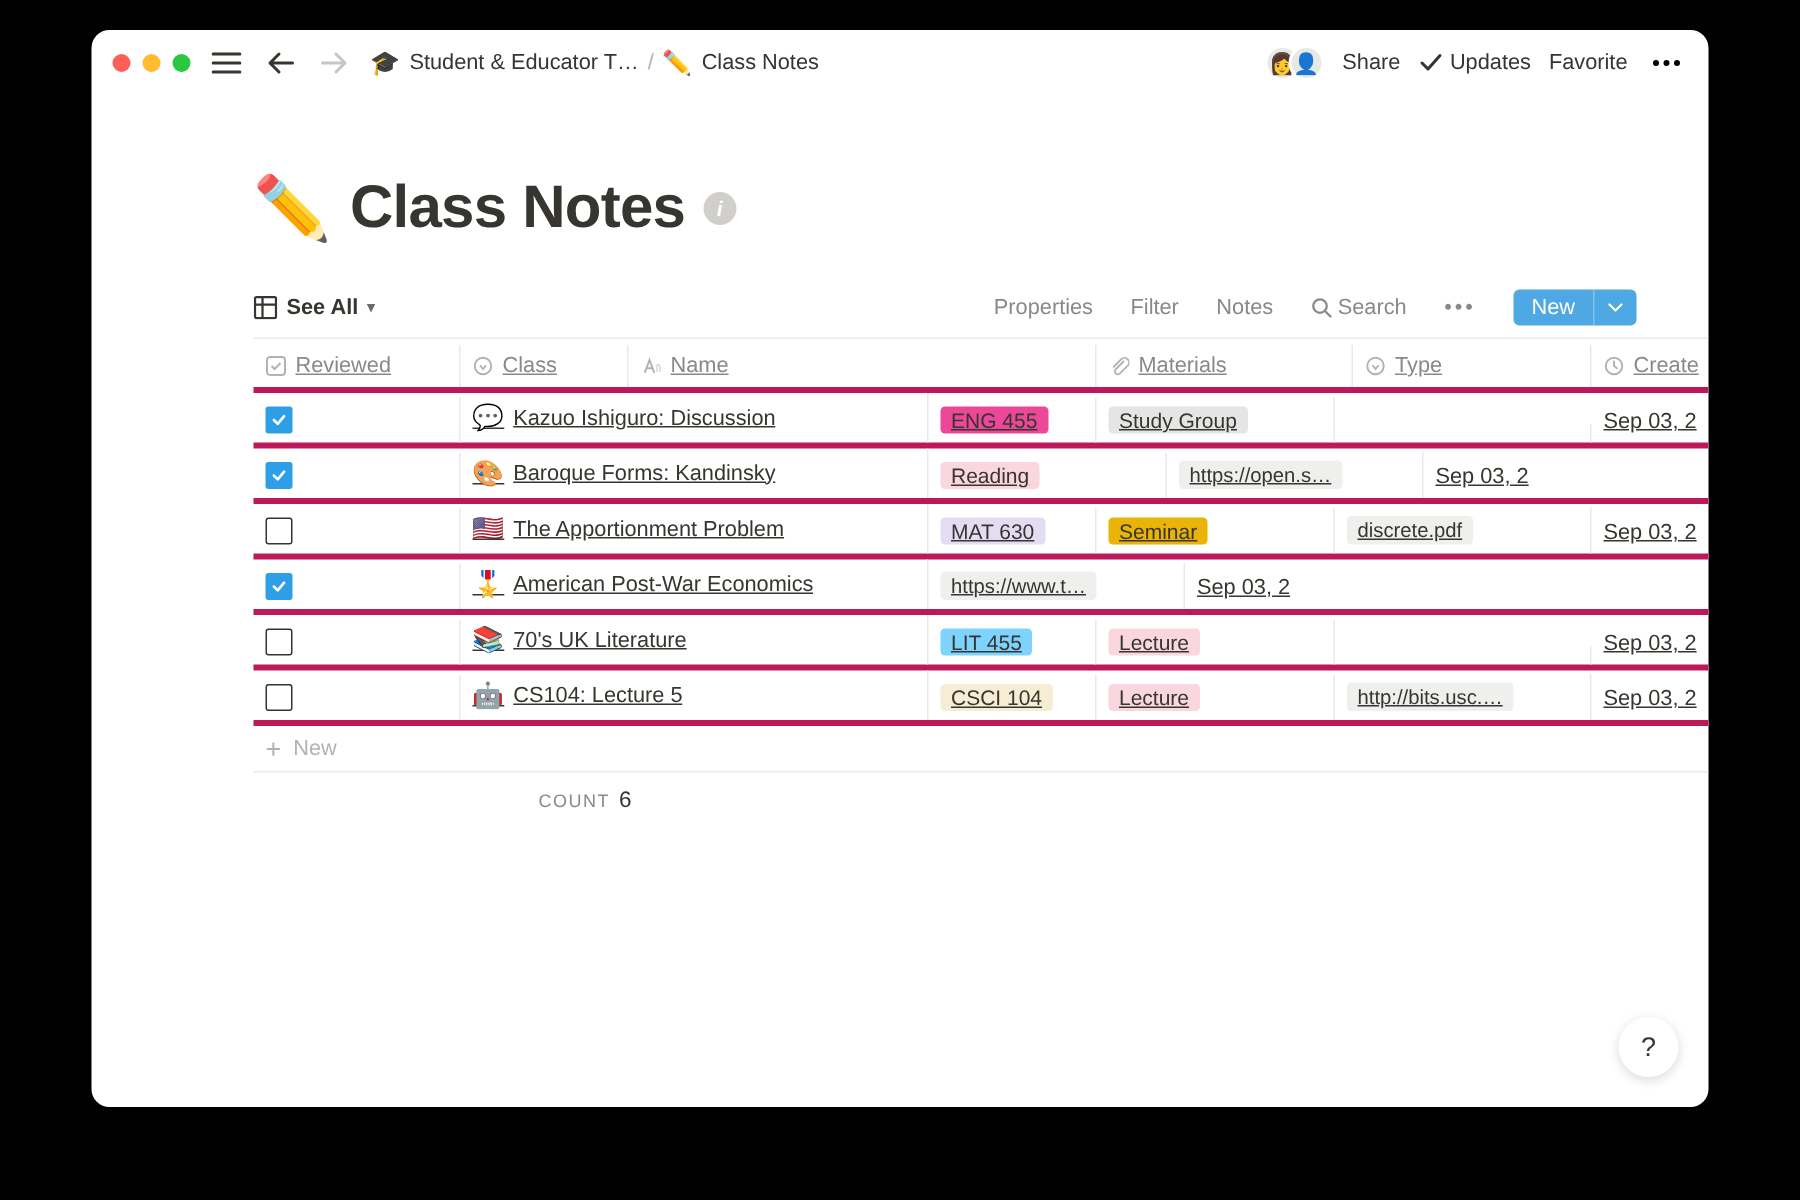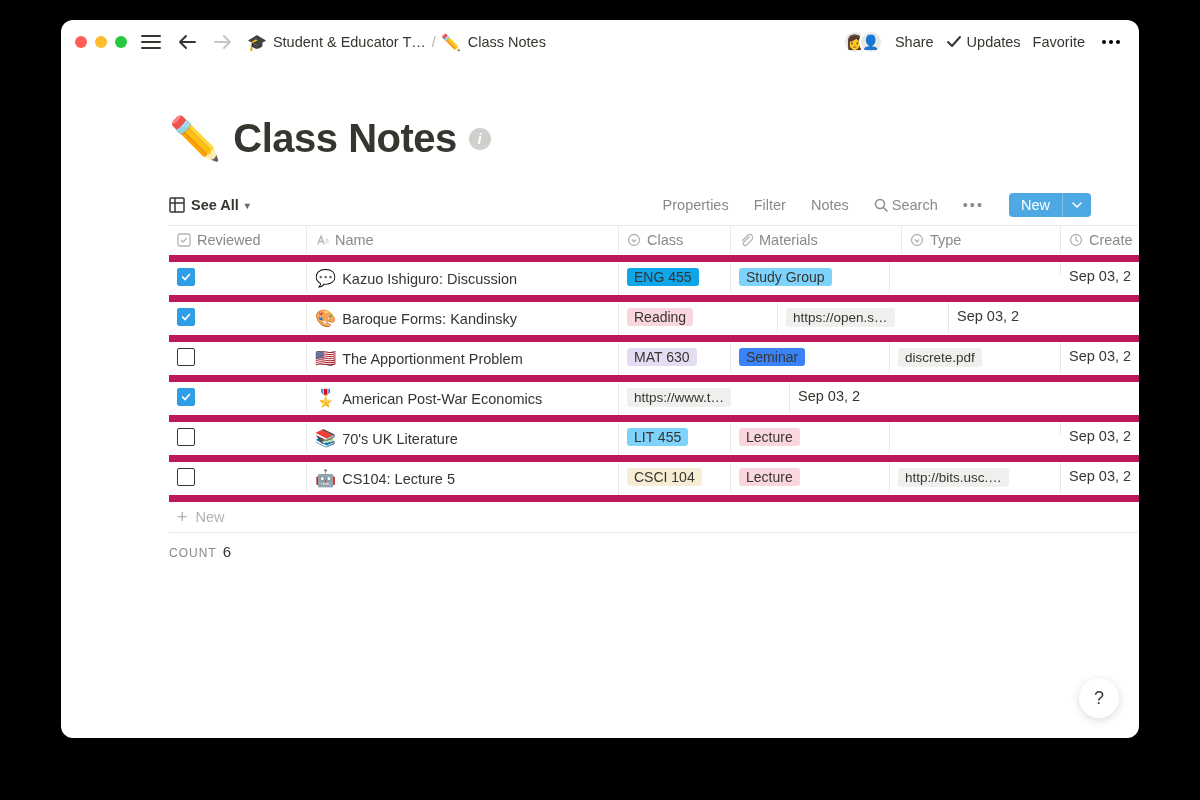--- a/index.html
+++ b/index.html
@@ -90,23 +90,24 @@
   .new-btn-main { padding: 4px 12px; cursor: pointer; }
   .new-btn-drop { padding: 4px 9px; border-left: 1px solid rgba(255,255,255,0.3); cursor: pointer; display: flex; align-items: center; }
 
   
   .table-wrap {
     border-top: 1px solid #e9e9e7;
     margin-left: 108px;
   }
   .table-row {
     display: flex;
-    align-items: flex-start;
-    border-bottom: 7px solid #be185d;
+    align-items: flex-end;
+    border-bottom: 4px solid #be185d;
     min-height: 36px;
+    text-decoration: underline;
   }
   .table-row.header { color: #8a8986; font-size: 14px; }
   .cell {
     border-right: 1px solid #e9e9e7;
     display: flex;
     align-items: center;
     padding: 6px 8px;
     font-size: 14.5px;
     gap: 6px;
     overflow: hidden;
@@ -162,21 +163,21 @@
   .count-row {
     display: flex;
     gap: 6px;
     padding: 10px 0 0 0;
     font-size: 12px;
     color: #8a8986;
     align-items: baseline;
     letter-spacing: 1px;
   }
   .count-row .num { font-size: 15px; color: #37352f; letter-spacing: 0; }
-  .count-wrap { margin-left: 108px; width: 450px; display:flex; justify-content:flex-start; padding-right:8px; }
+  .count-wrap { margin-left: 108px; width: 450px; display:flex; justify-content:center; padding-right:8px; }
 
   .help-btn {
     position: absolute;
     right: 20px;
     bottom: 20px;
     width: 40px; height: 40px;
     border-radius: 50%;
     background: #fff;
     box-shadow: 0 2px 8px rgba(0,0,0,0.15);
     display: flex; align-items: center; justify-content: center;
@@ -303,37 +304,37 @@
     <div class="table-row header">
       <div class="cell col-reviewed">
         <span class="hdr-icon">
           <svg width="14" height="14" viewBox="0 0 14 14">
               <rect x="1" y="1" width="12" height="12" rx="2" fill="none" stroke="currentColor" stroke-width="1.3"></rect>
               <path d="M4 7l2 2 4-4" stroke="currentColor" stroke-width="1.3" fill="none"></path>
             </svg>
         </span>
         <span>Reviewed</span>
       </div>
+      <div class="cell col-class">
+        <span class="hdr-icon">
+          <svg width="14" height="14" viewBox="0 0 14 14">
+              <circle cx="7" cy="7" r="5.5" fill="none" stroke="currentColor" stroke-width="1.3"></circle>
+              <path d="M5 6.5L7 9l2-2.5" stroke="currentColor" stroke-width="1.3" fill="none"></path>
+            </svg>
+        </span>
+        <span>Class</span>
+      </div>
       <div class="cell col-name">
         <span class="hdr-icon">
           <svg width="14" height="14" viewBox="0 0 14 14">
               <path d="M3 11L6 3l3 8M4 8.5h4" stroke="currentColor" stroke-width="1.3" fill="none" stroke-linecap="round"></path>
               <path d="M11 6v5M11 6a2 2 0 012 2v3" stroke="currentColor" stroke-width="1" fill="none" opacity="0.5"></path>
             </svg>
         </span>
         <span>Name</span>
-      </div>
-      <div class="cell col-class">
-        <span class="hdr-icon">
-          <svg width="14" height="14" viewBox="0 0 14 14">
-              <circle cx="7" cy="7" r="5.5" fill="none" stroke="currentColor" stroke-width="1.3"></circle>
-              <path d="M5 6.5L7 9l2-2.5" stroke="currentColor" stroke-width="1.3" fill="none"></path>
-            </svg>
-        </span>
-        <span>Class</span>
       </div>
       <div class="cell col-materials">
         <span class="hdr-icon">
           <svg width="14" height="14" viewBox="0 0 14 14">
               <path d="M10 4L5 9a2 2 0 102.8 2.8l5-5A3 3 0 108.5 2.5L3.5 7.5" stroke="currentColor" stroke-width="1.2" fill="none" stroke-linecap="round"></path>
             </svg>
         </span>
         <span>Materials</span>
       </div>
       <div class="cell col-type">
@@ -363,24 +364,24 @@
               <svg class="check-svg" viewBox="0 0 14 14">
                 <path d="M3 7l3 3 5-6" stroke="currentColor" stroke-width="2" fill="none" stroke-linecap="round" stroke-linejoin="round"></path>
               </svg>
             </div>
      </div>
      <div class="cell col-name">
        <span class="row-emoji">💬</span>
        <span class="row-name">Kazuo Ishiguro: Discussion</span>
      </div>
      <div class="cell col-class">
-       <span class="tag" style="background:#0ea5e9">ENG 455</span>
+       <span class="tag" style="background:#ec4899">ENG 455</span>
      </div>
      <div class="cell col-type">
-       <span class="tag" style="background:#7dd3fc">Study Group</span>
+       <span class="tag" style="background:#e5e5e5">Study Group</span>
      </div>
      <div class="cell col-materials"></div>
      <div class="cell col-created">Sep 03, 2</div>
         </div>
         <div class="table-row">
           <div class="cell col-reviewed">
        <div class="checkbox checked">
               <svg class="check-svg" viewBox="0 0 14 14">
                 <path d="M3 7l3 3 5-6" stroke="currentColor" stroke-width="2" fill="none" stroke-linecap="round" stroke-linejoin="round"></path>
               </svg>
@@ -403,21 +404,21 @@
        <div class="checkbox "></div>
      </div>
      <div class="cell col-name">
        <span class="row-emoji">🇺🇸</span>
        <span class="row-name">The Apportionment Problem</span>
      </div>
      <div class="cell col-class">
        <span class="tag" style="background:#e4dcf3">MAT 630</span>
      </div>
      <div class="cell col-type">
-       <span class="tag" style="background:#3b82f6">Seminar</span>
+       <span class="tag" style="background:#eab308">Seminar</span>
      </div>
      <div class="cell col-materials">
             <span class="material-chip">discrete.pdf</span>
           </div>
      <div class="cell col-created">Sep 03, 2</div>
         </div>
         <div class="table-row">
           <div class="cell col-reviewed">
        <div class="checkbox checked">
               <svg class="check-svg" viewBox="0 0 14 14">

